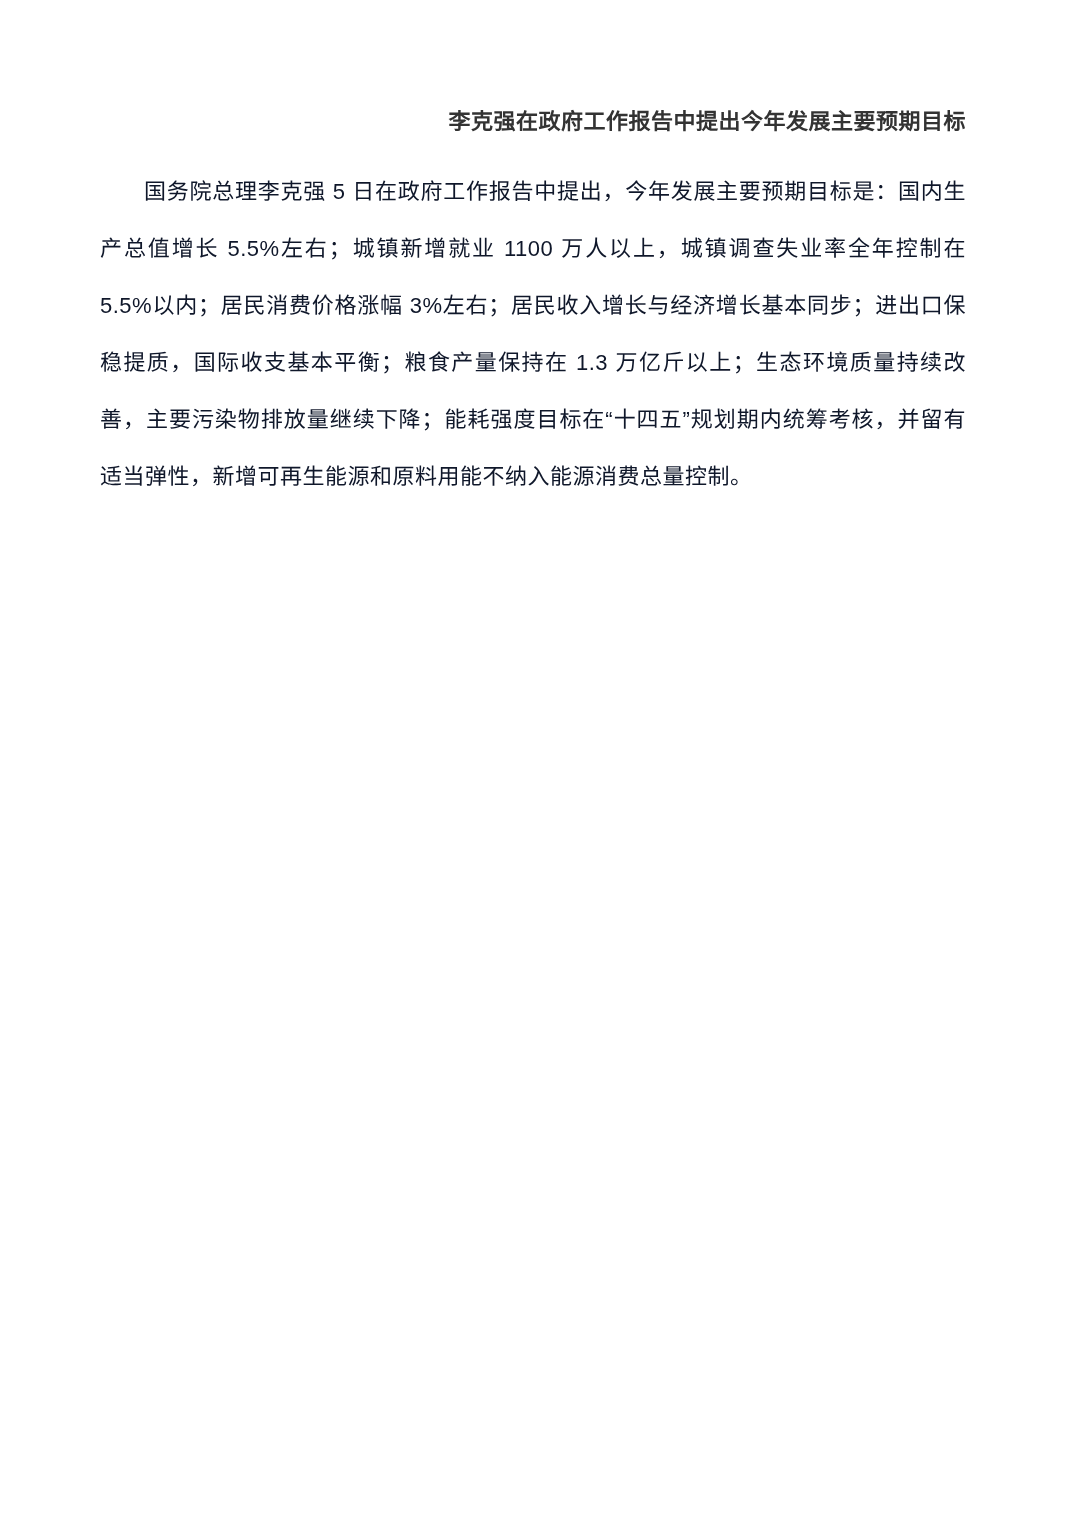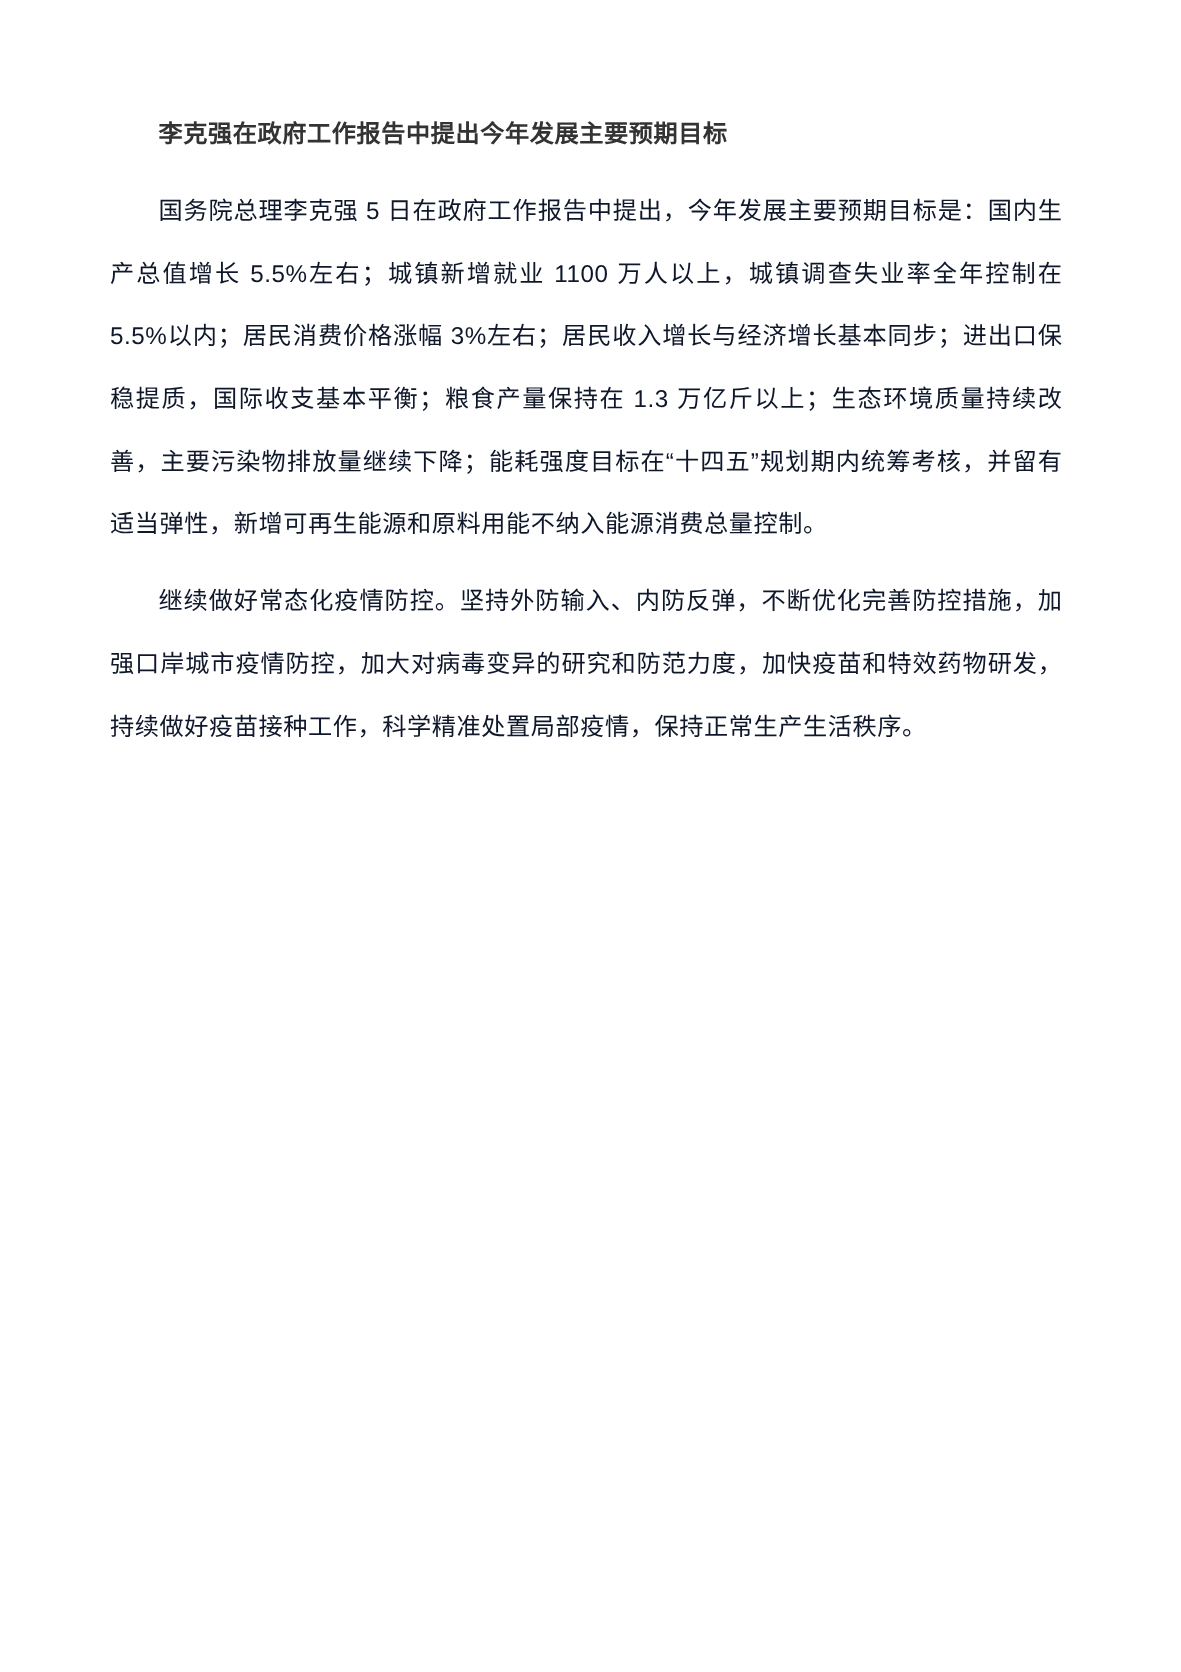--- a/index.html
+++ b/index.html
@@ -19,21 +19,21 @@
     top: 93px;
     width: 866px;
   }
   .heading {
     font-size: 22px;
     line-height: 57px;
     font-weight: bold;
     color: #333333;
     margin: 0 0 13px 0;
     text-indent: 44px;
-    text-align: left;
+    text-align: right;
     letter-spacing: 0.5px;
   }
   .par {
     font-size: 22px;
     line-height: 57px;
     font-weight: normal;
     color: #0f172a;
     margin: 0 0 13px 0;
     text-indent: 44px;
     text-align: justify;
@@ -42,14 +42,13 @@
   }
   .par:last-child { margin-bottom: 0; }
 </style>
 </head>
 <body>
 
 <div class="doc">
   <h2 class="heading">李克强在政府工作报告中提出今年发展主要预期目标</h2>
   <p class="par">国务院总理李克强 5 日在政府工作报告中提出，今年发展主要预期目标是：国内生产总值增长 5.5%左右；城镇新增就业 1100 万人以上，城镇调查失业率全年控制在 5.5%以内；居民消费价格涨幅 3%左右；居民收入增长与经济增长基本同步；进出口保稳提质，国际收支基本平衡；粮食产量保持在 1.3 万亿斤以上；生态环境质量持续改善，主要污染物排放量继续下降；能耗强度目标在“十四五”规划期内统筹考核，并留有适当弹性，新增可再生能源和原料用能不纳入能源消费总量控制。</p>
 
-  <p class="par">继续做好常态化疫情防控。坚持外防输入、内防反弹，不断优化完善防控措施，加强口岸城市疫情防控，加大对病毒变异的研究和防范力度，加快疫苗和特效药物研发，持续做好疫苗接种工作，科学精准处置局部疫情，保持正常生产生活秩序。</p>
 </div>
 
 </body></html>

